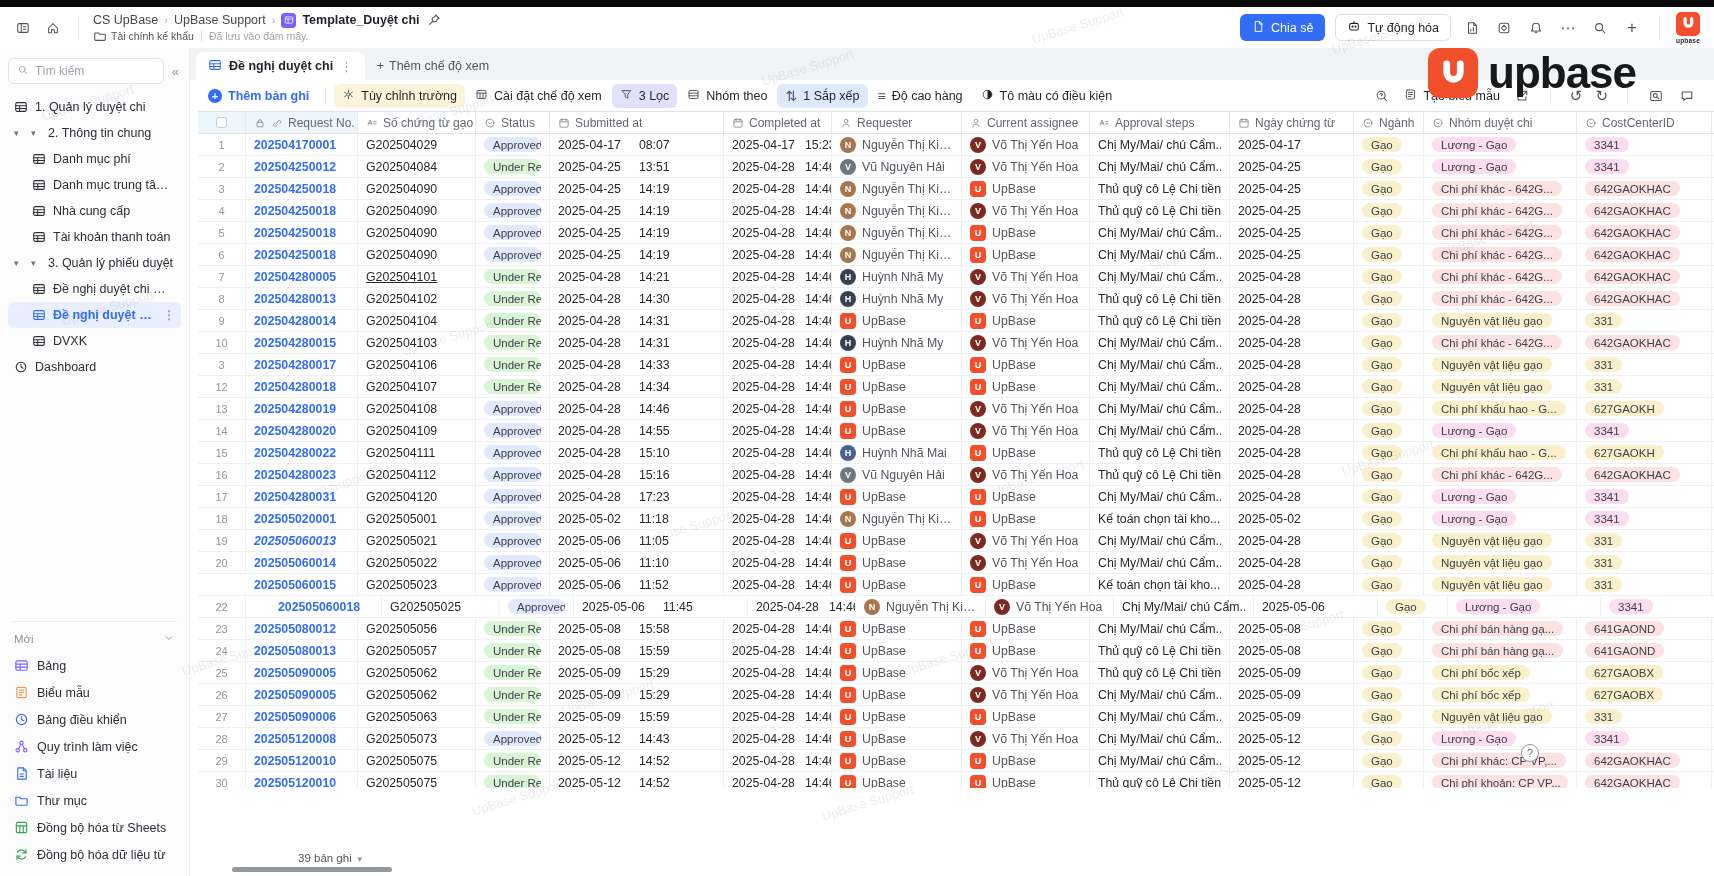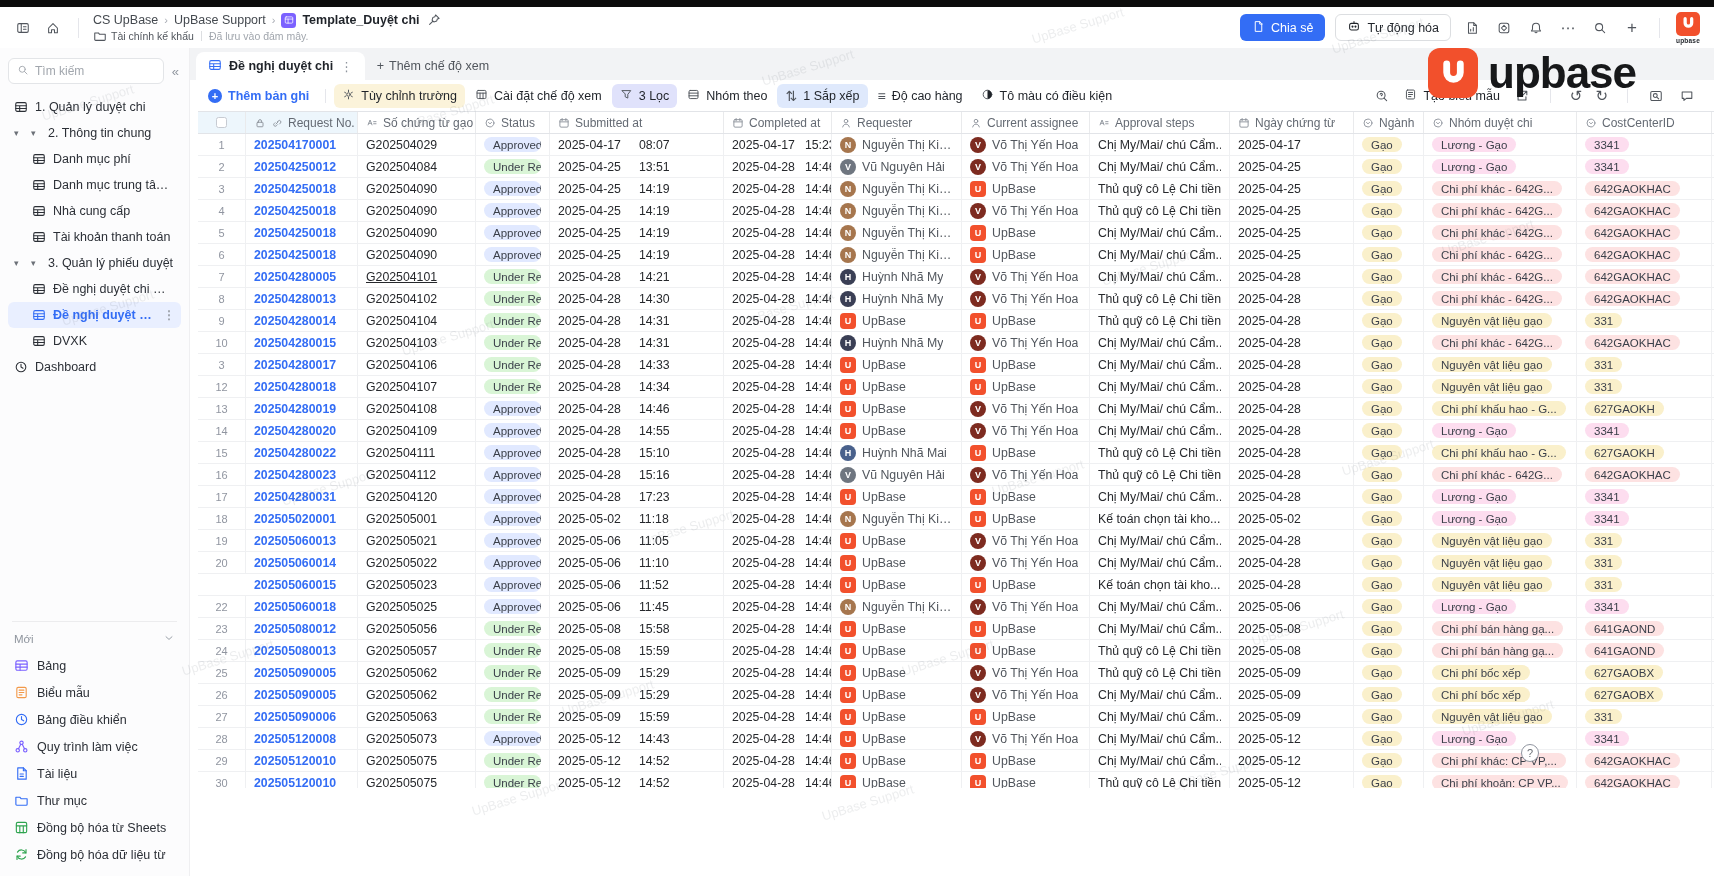--- a/index.html
+++ b/index.html
@@ -1556,21 +1556,21 @@
               <span class="badge b-pink">Lương - Gạo</span>
             </div>
             <div class="td" style="width: 135px;">
               <span class="badge b-pink">3341</span>
             </div>
           </div>
           <div class="trow">
             <div class="td num" style="width: 48px;">
               <span>19</span>
             </div>
-            <div class="td" style="width: 112px;">
+            <div class="td" style="width: 112px; font-style: italic;">
               <span class="req-link">202505060013</span>
             </div>
             <div class="td" style="width: 118px;">
               <span>G202505021</span>
             </div>
             <div class="td" style="width: 74px;">
               <span class="badge b-approved">Approved</span>
             </div>
             <div class="td" style="width: 174px;">
               <span class="dt-pair">
@@ -1703,21 +1703,21 @@
               <span class="badge b-yellow">Nguyên vật liệu gạo</span>
             </div>
             <div class="td" style="width: 135px;">
               <span class="badge b-yellow">331</span>
             </div>
           </div>
           <div class="trow">
             <div class="td num" style="width: 48px;">
               <span>22</span>
             </div>
-            <div class="td" style="width: 112px;">
+            <div class="td" style="width: 112px; margin-left: 24px;">
               <span class="req-link">202505060018</span>
             </div>
             <div class="td" style="width: 118px;">
               <span>G202505025</span>
             </div>
             <div class="td" style="width: 74px;">
               <span class="badge b-approved">Approved</span>
             </div>
             <div class="td" style="width: 174px;">
               <span class="dt-pair">
@@ -2143,20 +2143,26 @@
             <div class="td" style="width: 153px;">
               <span class="badge b-red">Chi phí khoản: CP VP...</span>
             </div>
             <div class="td" style="width: 135px;">
               <span class="badge b-red">642GAOKHAC</span>
             </div>
           </div>
         </div>
     </div>
 
+    <div class="table-footer">
+      <span class="rec-count">
+        <span>39 bản ghi</span><span class="caret">▼</span>
+      </span>
+      <div class="hscroll"></div>
+    </div>
   </main>
 </div>
 
 <div class="biglogo">
   <div class="ub-mark">
     <svg viewBox="0 0 36 36">
         <path d="M11 8v9a7 7 0 0014 0V8" fill="none" stroke="#fff" stroke-width="7" stroke-linecap="round"></path>
       </svg>
   </div>
   <span class="biglogo-text">upbase</span>

